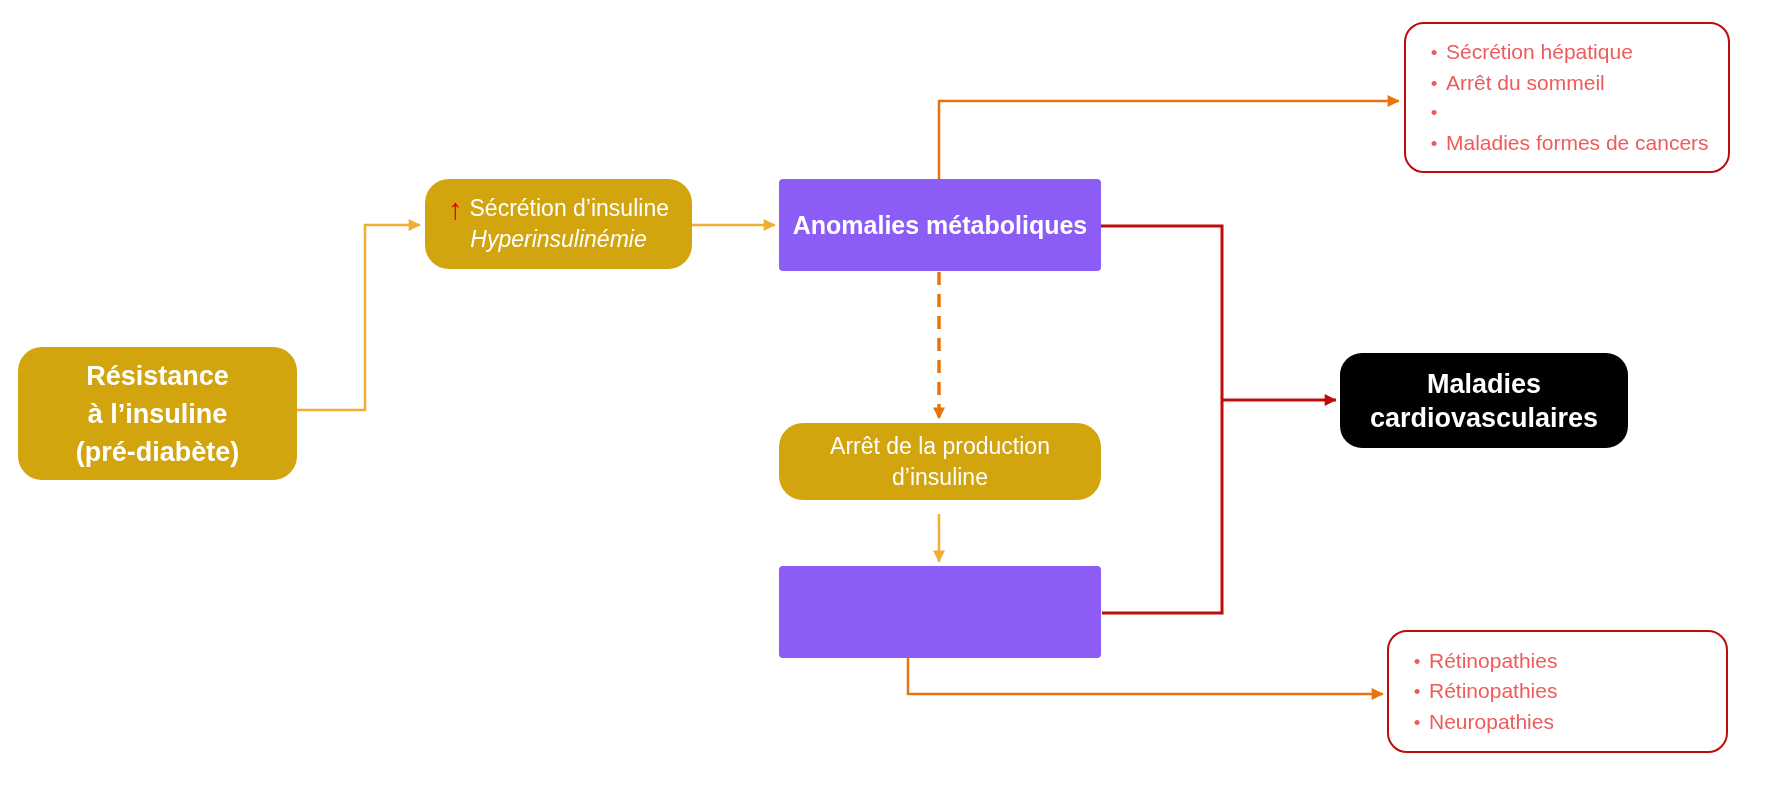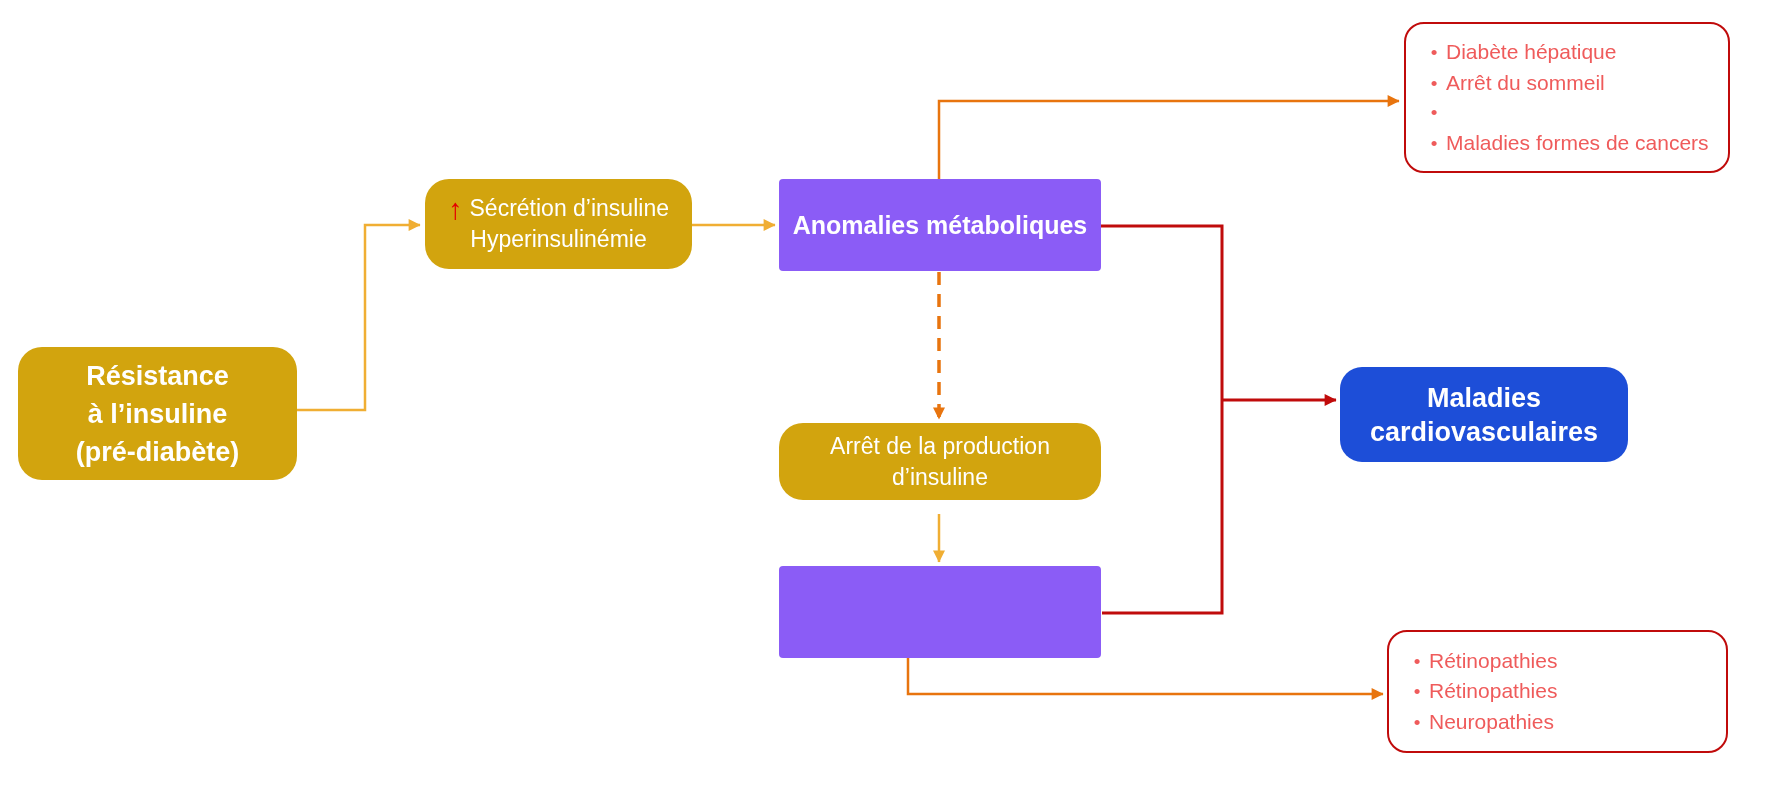--- a/index.html
+++ b/index.html
@@ -4,29 +4,29 @@
 <style>
   html,body{margin:0;padding:0;background:#fff;}
   body{font-family:"Liberation Sans","DejaVu Sans",sans-serif;}
   #stage{position:relative;width:1785px;height:789px;background:#ffffff;overflow:hidden;}
   #wires{position:absolute;left:0;top:0;width:1785px;height:789px;}
 
   .node{position:absolute;display:flex;flex-direction:column;justify-content:center;
         align-items:center;text-align:center;color:#ffffff;box-sizing:border-box;}
   .gold{background:#D2A40E;border-radius:24px;}
   .orange{background:#8b5cf6;border-radius:4px;}
-  .darkred{background:#1d4ed8;border-radius:22px;margin-top:14px;}
+  .darkred{background:#000000;border-radius:22px;}
   .listbox{position:absolute;background:#ffffff;border:2.5px solid #C00B0B;border-radius:20px;
            box-sizing:border-box;display:flex;flex-direction:column;justify-content:center;}
 
   .b-resistance{left:18px;top:347px;width:279px;height:133px;font-size:27px;font-weight:bold;line-height:38px;}
   .b-secretion{left:425px;top:179px;width:267px;height:90px;font-size:23px;line-height:31px;}
   .b-secretion .row1{display:flex;align-items:center;justify-content:center;gap:7px;}
   .up-arrow{color:#E30000;font-weight:bold;font-size:29px;line-height:26px;}
-  .italic{}
+  .italic{font-style:italic;}
   .b-anomalies{left:779px;top:179px;width:322px;height:92px;font-size:25px;font-weight:bold;}
   .b-arret{left:779px;top:423px;width:322px;height:77px;font-size:23px;line-height:31px;}
   .b-diabete{left:779px;top:566px;width:322px;height:92px;font-size:24px;line-height:32px;}
   .b-diabete .l1{font-weight:bold;}
   .b-diabete .l2{font-style:italic;font-size:23px;}
   .b-maladies{left:1340px;top:353px;width:288px;height:95px;font-size:27px;font-weight:bold;line-height:34px;}
 
   .lb-top{left:1404px;top:22px;width:326px;height:151px;padding:10px 8px 10px 16px;}
   .lb-bottom{left:1387px;top:630px;width:341px;height:123px;padding:10px 8px 10px 16px;}
   ul.comp{list-style:none;margin:0;padding:0;}
@@ -89,21 +89,21 @@
 
   <div class="node darkred b-maladies">
     <div>Maladies</div>
     <div>cardiovasculaires</div>
   </div>
 
   <div class="listbox lb-top">
     <ul class="comp">
       <li>
         <span class="dot">•</span>
-        <span>Diabète hépatique</span>
+        <span>Sécrétion hépatique</span>
       </li>
       <li>
         <span class="dot">•</span>
         <span>Arrêt du sommeil</span>
       </li>
       <li>
         <span class="dot">•</span>
       </li>
       <li>
         <span class="dot">•</span>

